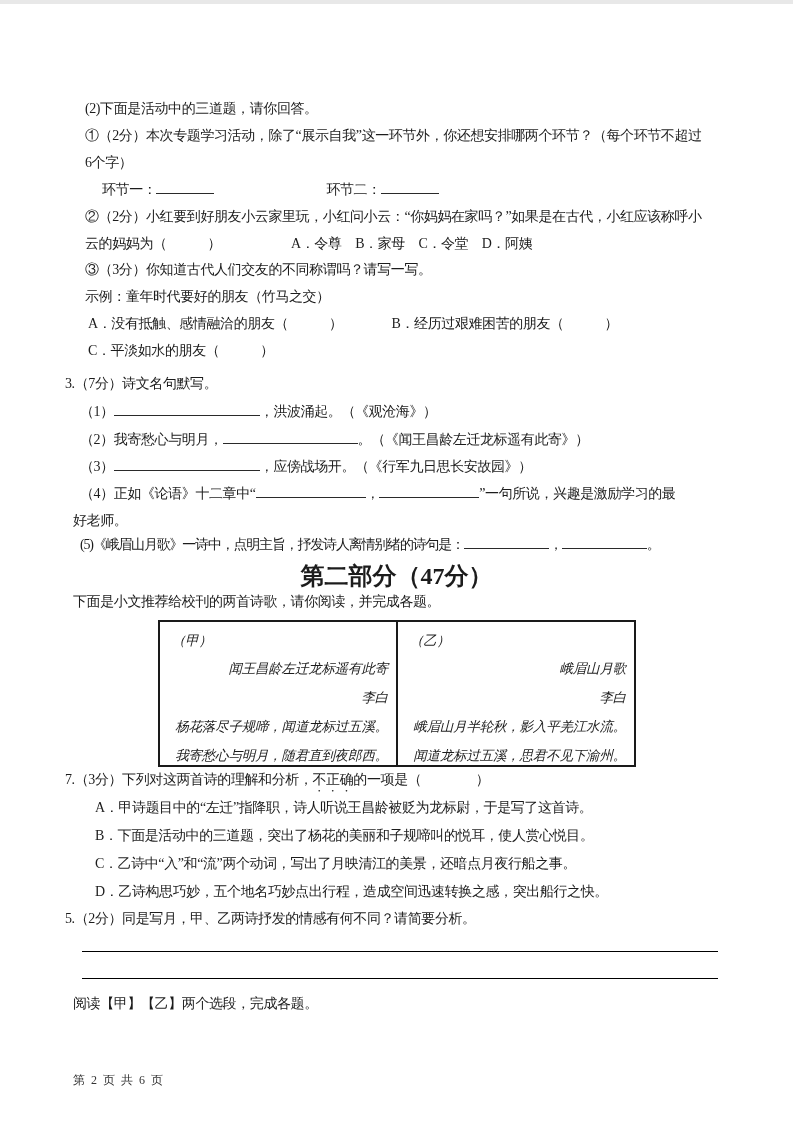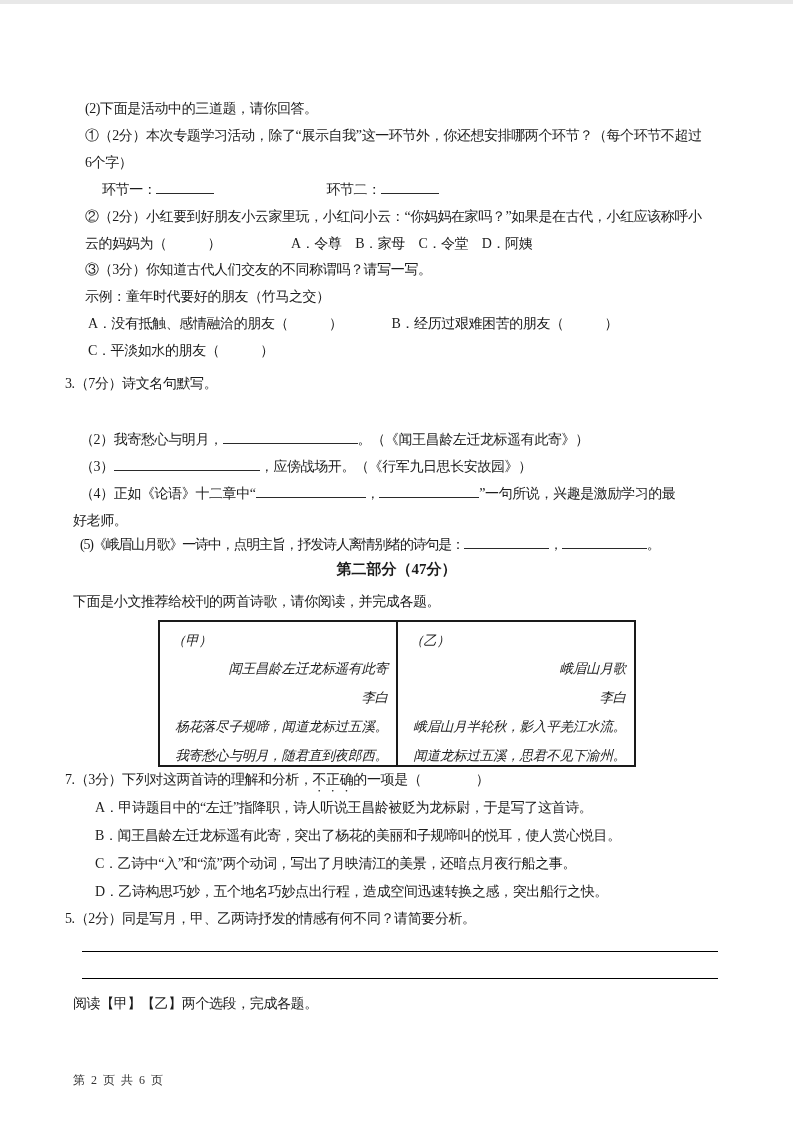--- a/index.html
+++ b/index.html
@@ -3,21 +3,21 @@
 <meta charset="utf-8">
 <style>
   html,body{margin:0;padding:0;background:#e8e8e8;}
   .page{position:relative;width:793px;height:1122px;background:#ffffff;margin:4px auto;
         font-family:"Liberation Serif","DejaVu Serif",serif;color:#1c1c1c;overflow:hidden;text-decoration:underline;}
   .ln{position:absolute;white-space:nowrap;font-size:14px;letter-spacing:-0.4px;line-height:19px;}
   .blank{display:inline-block;border-bottom:1px solid #2a2a2a;height:13px;vertical-align:baseline;}
   .b58{width:58px}.b85{width:85px}.b100{width:100px}.b110{width:110px}.b135{width:135px}.b146{width:146px}
   .gap112{margin-left:112px}.gap70{margin-left:70px}.gap49{margin-left:49px}
   .sec-title{position:absolute;left:0;width:793px;text-align:center;font-weight:bold;
-             font-size:15px;letter-spacing:0;}
+             font-size:24px;letter-spacing:0;}
   .emph{-webkit-text-emphasis:filled dot;-webkit-text-emphasis-position:under left;
         text-emphasis:filled dot;text-emphasis-position:under left;}
   .tight{letter-spacing:-1.2px;}
   .poem-table{position:absolute;left:158px;top:616px;width:478px;height:147px;
               border:2px solid #1a1a1a;display:flex;box-sizing:border-box;}
   .poem-cell{flex:1;box-sizing:border-box;padding:5px 8px 0 8px;display:flex;flex-direction:column;
              font-style:italic;font-size:13.5px;letter-spacing:-0.2px;}
   .poem-cell.left{border-right:2px solid #1a1a1a;}
   .poem-tag{text-align:left;height:27px;line-height:27px;padding-left:4px;}
   .poem-row{text-align:right;height:29px;line-height:29px;white-space:nowrap;}
@@ -43,20 +43,23 @@
   </div>
 
   <div class="ln" style="left:85px;top:256px">③（3分）你知道古代人们交友的不同称谓吗？请写一写。</div>
   <div class="ln" style="left:85px;top:283px">示例：童年时代要好的朋友（竹马之交）</div>
   <div class="ln" style="left:88px;top:310px">
     <span>A．没有抵触、感情融洽的朋友（　　　）</span><span class="gap49">B．经历过艰难困苦的朋友（　　　）</span>
   </div>
   <div class="ln" style="left:88px;top:337px">C．平淡如水的朋友（　　　）</div>
 
   <div class="ln" style="left:65px;top:370px">3.（7分）诗文名句默写。</div>
+  <div class="ln" style="left:80px;top:398px">
+    <span>（1）</span><span class="blank b146"></span><span>，洪波涌起。（《观沧海》）</span>
+  </div>
   <div class="ln" style="left:80px;top:426px">
     <span>（2）我寄愁心与明月，</span><span class="blank b135"></span><span>。（《闻王昌龄左迁龙标遥有此寄》）</span>
   </div>
   <div class="ln" style="left:80px;top:453px">
     <span>（3）</span><span class="blank b146"></span><span>，应傍战场开。（《行军九日思长安故园》）</span>
   </div>
   <div class="ln" style="left:80px;top:480px">
     <span>（4）正如《论语》十二章中“</span><span class="blank b110"></span><span>，</span><span class="blank b100"></span><span>”一句所说，兴趣是激励学习的最</span>
   </div>
   <div class="ln" style="left:73px;top:507px">好老师。</div>
@@ -81,21 +84,21 @@
       <div class="poem-row">李白</div>
       <div class="poem-row">峨眉山月半轮秋，影入平羌江水流。</div>
       <div class="poem-row">闻道龙标过五溪，思君不见下渝州。</div>
     </div>
   </div>
 
   <div class="ln" style="left:65px;top:766px">
     <span>7.（3分）下列对这两首诗的理解和分析，</span><span class="emph">不正确</span><span>的一项是（　　　　）</span>
   </div>
   <div class="ln" style="left:95px;top:794px">A．甲诗题目中的“左迁”指降职，诗人听说王昌龄被贬为龙标尉，于是写了这首诗。</div>
-  <div class="ln" style="left:95px;top:822px">B．闻王昌龄左迁龙标遥有此寄，突出了杨花的美丽和子规啼叫的悦耳，使人赏心悦目。</div>
+  <div class="ln" style="left:95px;top:822px">B．下面是活动中的三道题，突出了杨花的美丽和子规啼叫的悦耳，使人赏心悦目。</div>
   <div class="ln" style="left:95px;top:850px">C．乙诗中“入”和“流”两个动词，写出了月映清江的美景，还暗点月夜行船之事。</div>
   <div class="ln" style="left:95px;top:878px">D．乙诗构思巧妙，五个地名巧妙点出行程，造成空间迅速转换之感，突出船行之快。</div>
 
   <div class="ln" style="left:65px;top:905px">5.（2分）同是写月，甲、乙两诗抒发的情感有何不同？请简要分析。</div>
   <div class="rule" style="top:947px"></div>
   <div class="rule" style="top:974px"></div>
 
   <div class="ln" style="left:73px;top:990px">阅读【甲】【乙】两个选段，完成各题。</div>
 
   <div class="footer" style="left:73px;top:1068px">第 2 页 共 6 页</div>

